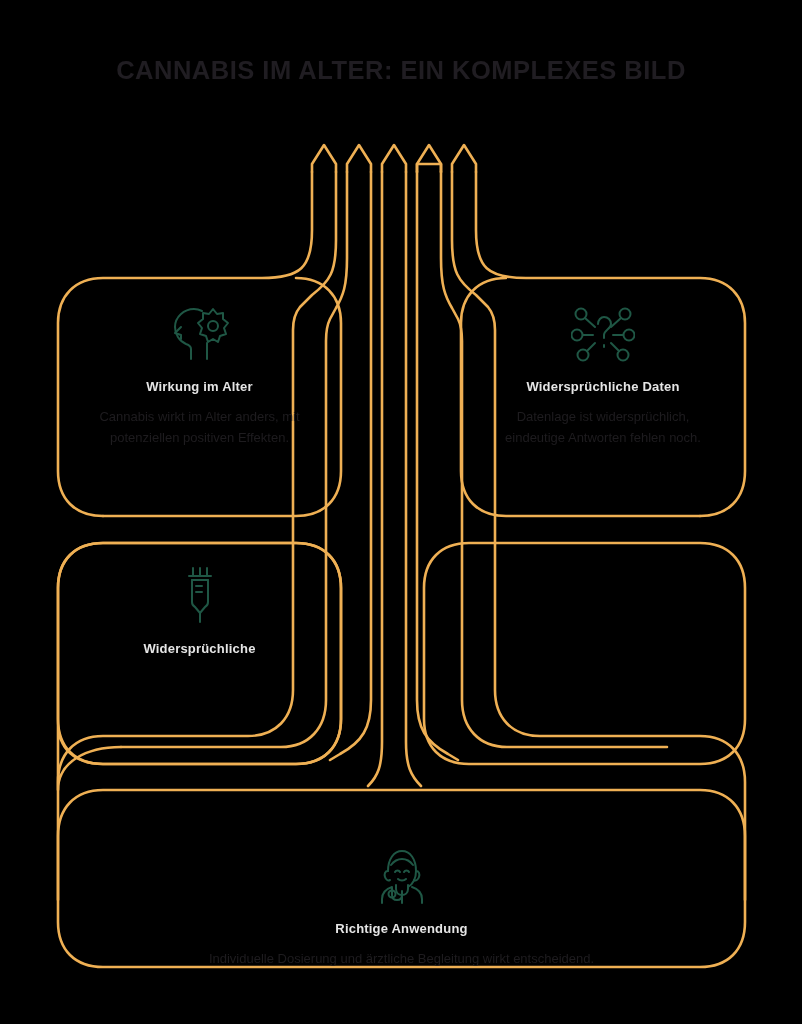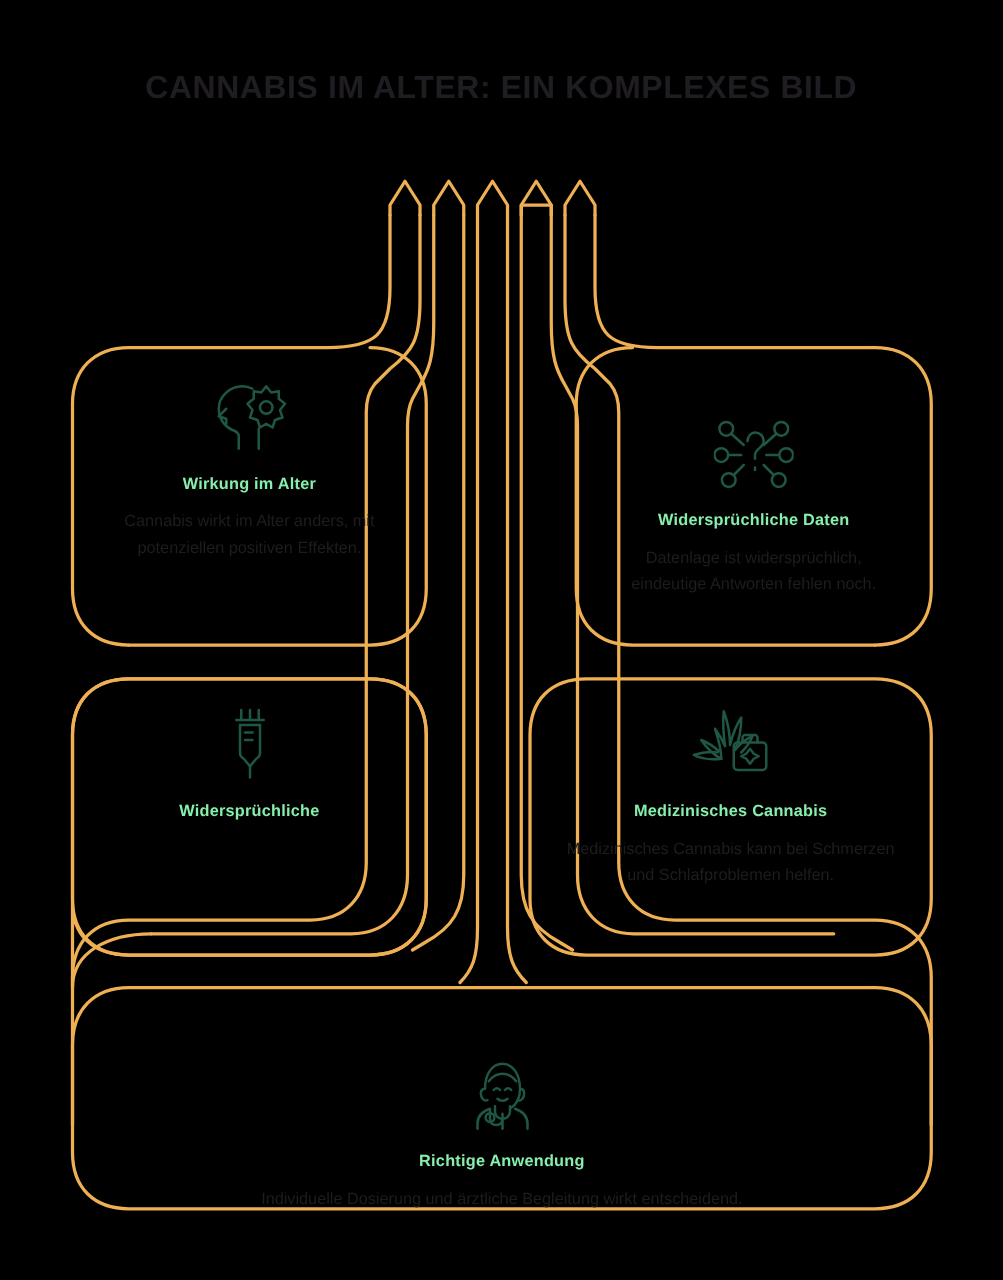--- a/index.html
+++ b/index.html
@@ -54,37 +54,37 @@
     align-items: center;
     justify-content: flex-start;
   }
   .card-icon {
     margin-top: 0px;
     line-height: 0;
   }
   .card-title {
     font-size: 13px;
     font-weight: bold;
-    color: #86efac;
+    color: #e5e5e5;
     text-align: center;
     margin-top: 16px;
     letter-spacing: 0.2px;
   }
   .card-desc {
     font-size: 13px;
     font-weight: normal;
     color: #1e1c1f;
     text-align: center;
     line-height: 1.62;
     margin-top: 12px;
     padding: 0 26px;
   }
   
   #card-1 { left: 58px;  top: 278px; width: 283px; height: 238px; }
-  #card-2 { left: 461px; top: 278px; width: 284px; height: 238px; margin-top: 29px; }
+  #card-2 { left: 461px; top: 278px; width: 284px; height: 238px; }
   #card-3 { left: 58px;  top: 543px; width: 283px; height: 221px; }
   #card-4 { left: 424px; top: 543px; width: 321px; height: 221px; }
   #card-5 { left: 58px;  top: 823px; width: 687px; height: 177px; }
 
   #card-1 .card-icon, #card-2 .card-icon { margin-top: 27px; }
   #card-3 .card-icon, #card-4 .card-icon { margin-top: 22px; }
   #card-5 .card-icon { margin-top: 24px; }
 
   #card-5 .card-desc { padding: 0 40px; }
 </style>
@@ -190,35 +190,20 @@
         <path d="M12 15 L12 37 C12 39 13 41 15 42 L20 48 L25 42 C27 41 28 39 28 37 L28 15"></path>
         <path d="M12 15 L28 15"></path>
         <path d="M16 21 L22 21"></path>
         <path d="M16 27 L22 27"></path>
         <path d="M20 48 L20 57"></path>
       </svg>
     </div>
     <div class="card-title">Widersprüchliche</div>
   </div>
 
-  <div class="card" id="card-4">
-    <div class="card-icon">
-      <svg width="76" height="60" viewBox="0 0 76 60" fill="none" stroke="#1F5745" stroke-width="2" stroke-linecap="round" stroke-linejoin="round">
-        <path d="M30 42 C30 34 27 24 25 18 C28 22 31 27 33 32 C32 24 31 13 32 4 C35 12 37 22 37 31 C39 23 42 15 46 9 C46 18 44 28 41 35"></path>
-        <path d="M30 42 C24 39 18 33 14 27 C19 29 24 32 28 36"></path>
-        <path d="M30 42 C22 43 14 42 8 39 C14 37 21 36 27 37"></path>
-        <path d="M41 35 C45 30 50 26 55 24 C53 29 50 33 46 37"></path>
-        <rect x="40" y="29" width="26" height="22" rx="3"></rect>
-        <path d="M47 29 L47 25 C47 24 48 23 49 23 L57 23 C58 23 59 24 59 25 L59 29"></path>
-        <path d="M53 34 L56 38 L60 40 L56 42 L53 46 L50 42 L46 40 L50 38 Z"></path>
-      </svg>
-    </div>
-    <div class="card-title">Medizinisches Cannabis</div>
-    <div class="card-desc">Medizinisches Cannabis kann bei Schmerzen und Schlafproblemen helfen.</div>
-  </div>
 
   <div class="card" id="card-5">
     <div class="card-icon">
       <svg width="56" height="58" viewBox="0 0 56 58" fill="none" stroke="#1F5745" stroke-width="2" stroke-linecap="round" stroke-linejoin="round">
         <path d="M14 24 C14 12 20 4 28 4 C36 4 42 12 42 24 C42 31 39 37 34 40"></path>
         <path d="M14 24 C11 24 10 27 11 30 C12 33 14 34 16 33"></path>
         <path d="M42 24 C45 24 46 27 45 30 C44 33 42 34 40 33"></path>
         <path d="M17 18 C20 14 24 12 28 12 C32 12 36 14 39 18"></path>
         <path d="M21 25 C22 23 25 23 26 25"></path>
         <path d="M30 25 C31 23 34 23 35 25"></path>

